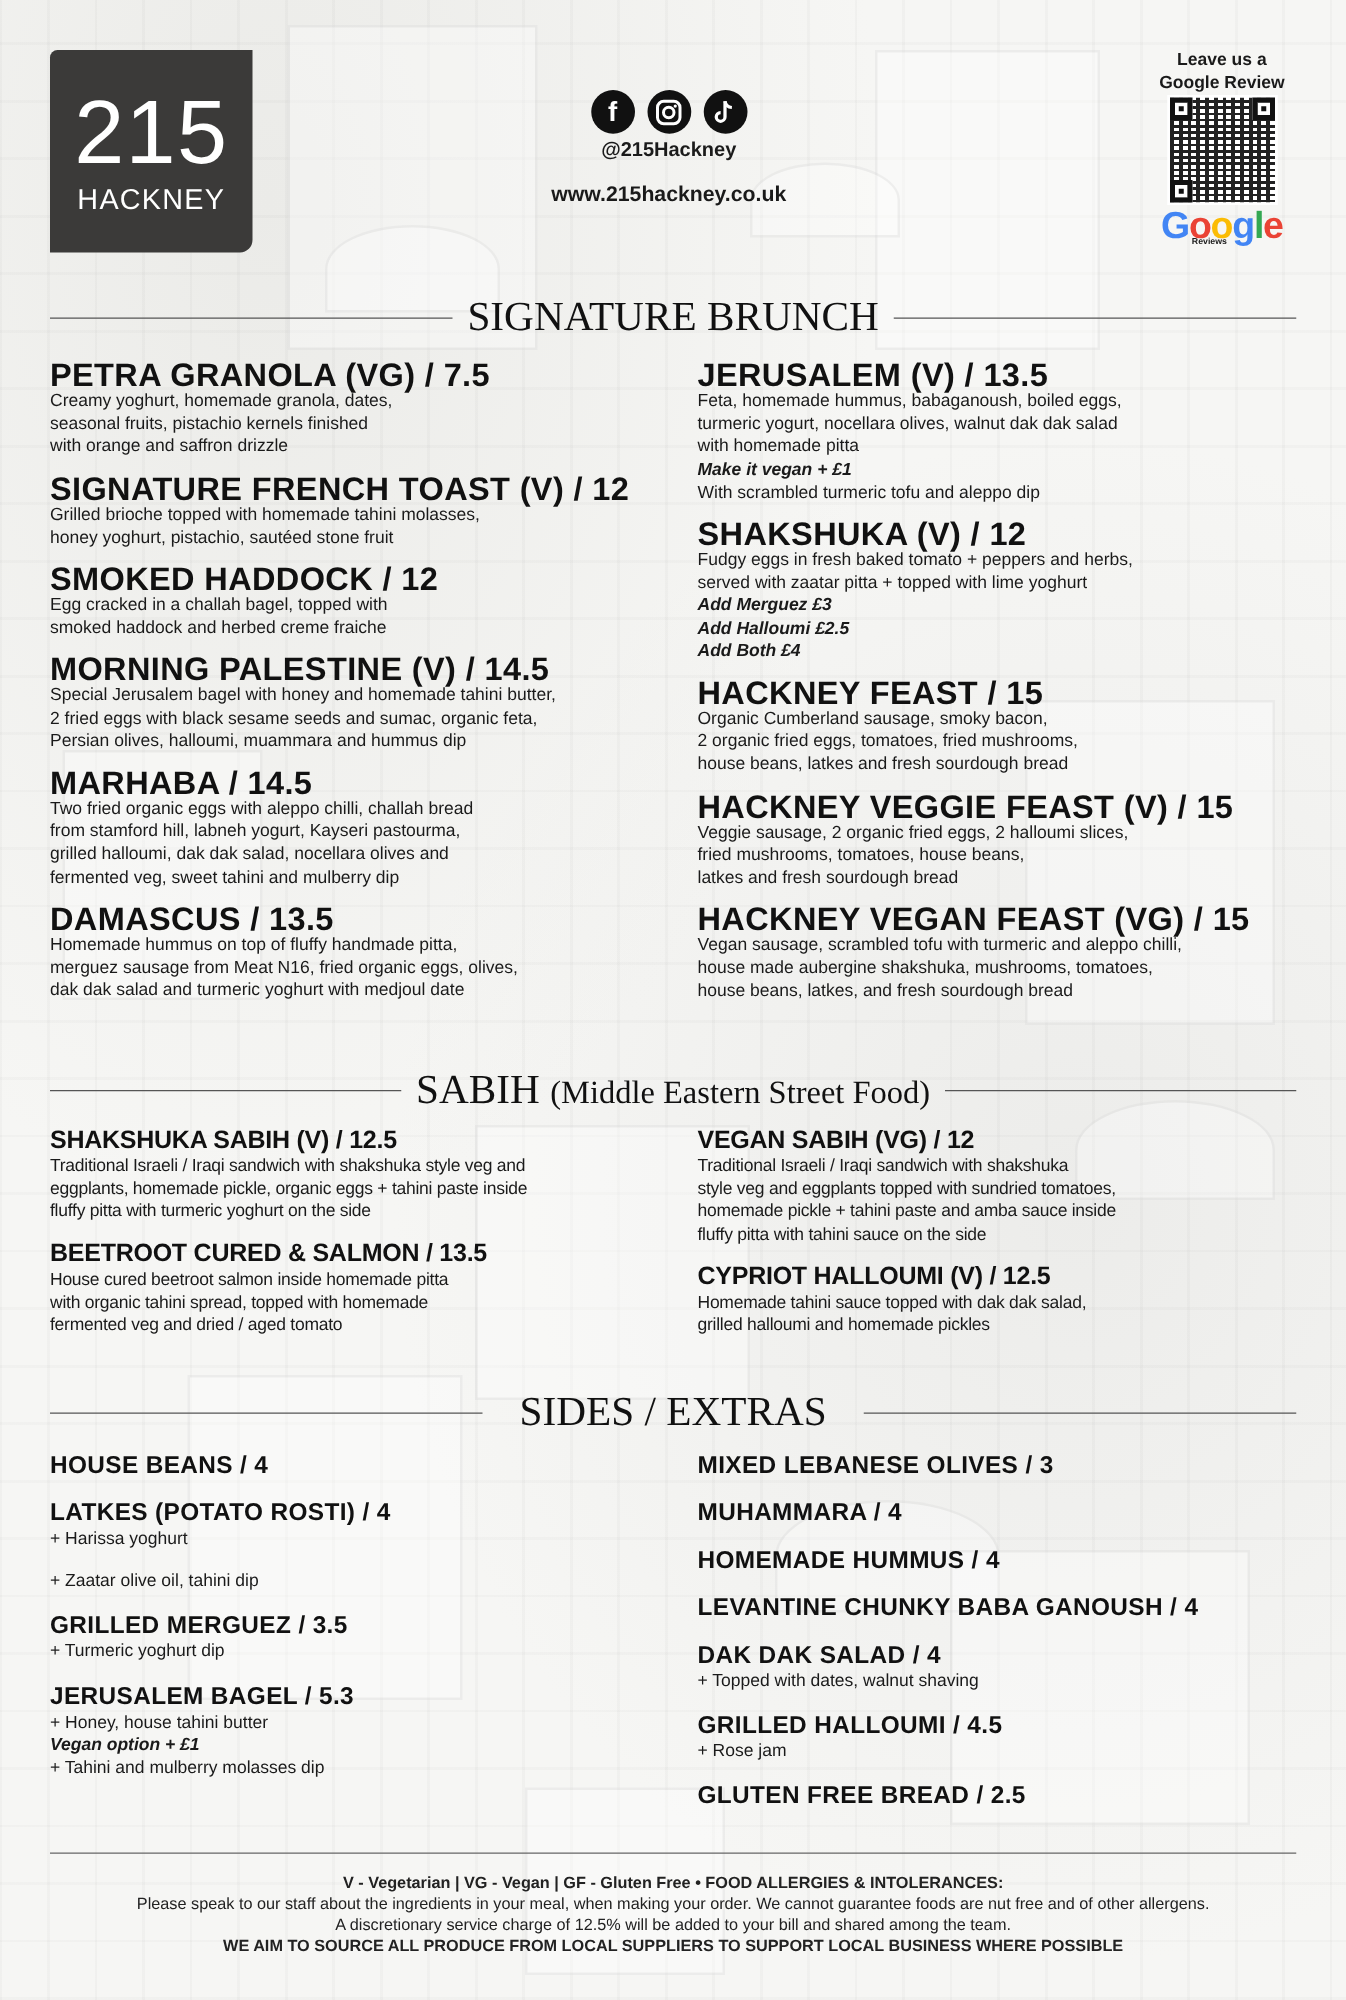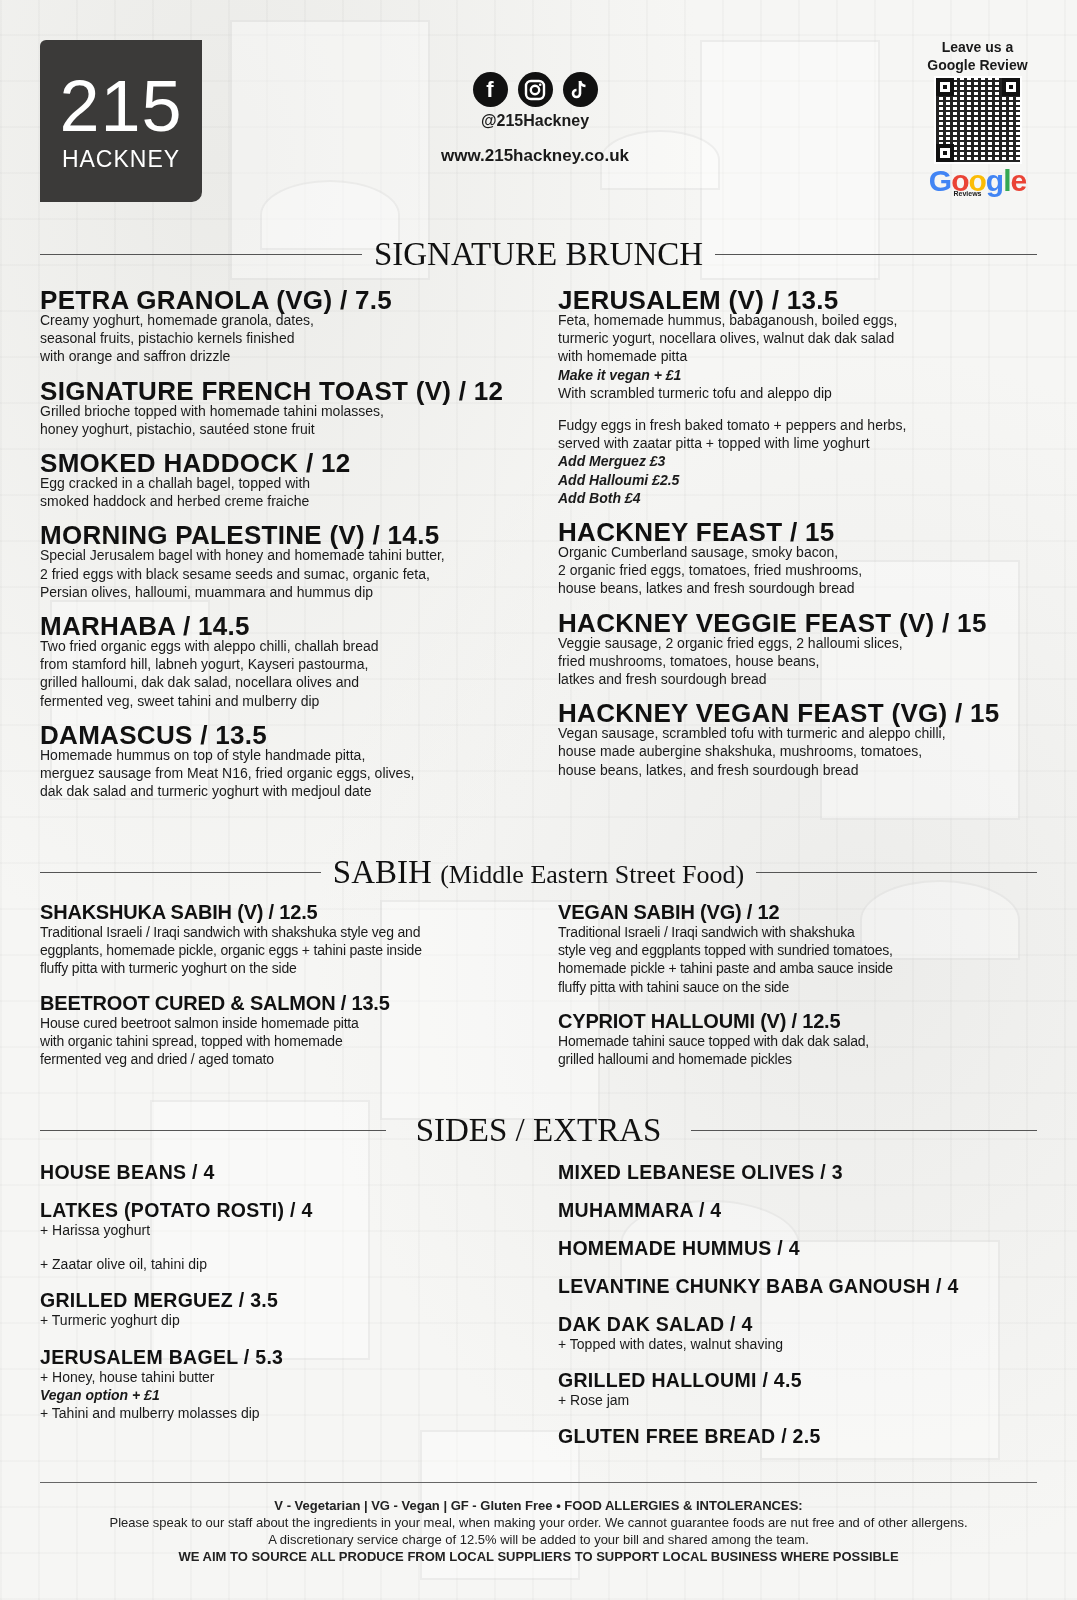--- a/index.html
+++ b/index.html
@@ -172,35 +172,36 @@
       </div>
       <div class="item">
         <h3>MARHABA / 14.5</h3>
         <p>Two fried organic eggs with aleppo chilli, challah bread</p>
         <p>from stamford hill, labneh yogurt, Kayseri pastourma,</p>
         <p>grilled halloumi, dak dak salad, nocellara olives and</p>
         <p>fermented veg, sweet tahini and mulberry dip</p>
       </div>
       <div class="item">
         <h3>DAMASCUS / 13.5</h3>
-        <p>Homemade hummus on top of style handmade pitta,</p>
+        <p>Homemade hummus on top of fluffy handmade pitta,</p>
         <p>merguez sausage from Meat N16, fried organic eggs, olives,</p>
         <p>dak dak salad and turmeric yoghurt with medjoul date</p>
       </div>
     </div>
   <div class="col" style="left:558px;top:289px;width:480px">
       <div class="item">
         <h3>JERUSALEM (V) / 13.5</h3>
         <p>Feta, homemade hummus, babaganoush, boiled eggs,</p>
         <p>turmeric yogurt, nocellara olives, walnut dak dak salad</p>
         <p>with homemade pitta</p>
         <p class="em">Make it vegan + £1</p>
         <p>With scrambled turmeric tofu and aleppo dip</p>
       </div>
       <div class="item">
+        <h3>SHAKSHUKA (V) / 12</h3>
         <p>Fudgy eggs in fresh baked tomato + peppers and herbs,</p>
         <p>served with zaatar pitta + topped with lime yoghurt</p>
         <p class="em">Add Merguez £3</p>
         <p class="em">Add Halloumi £2.5</p>
         <p class="em">Add Both £4</p>
       </div>
       <div class="item">
         <h3>HACKNEY FEAST / 15</h3>
         <p>Organic Cumberland sausage, smoky bacon,</p>
         <p>2 organic fried eggs, tomatoes, fried mushrooms,</p>

